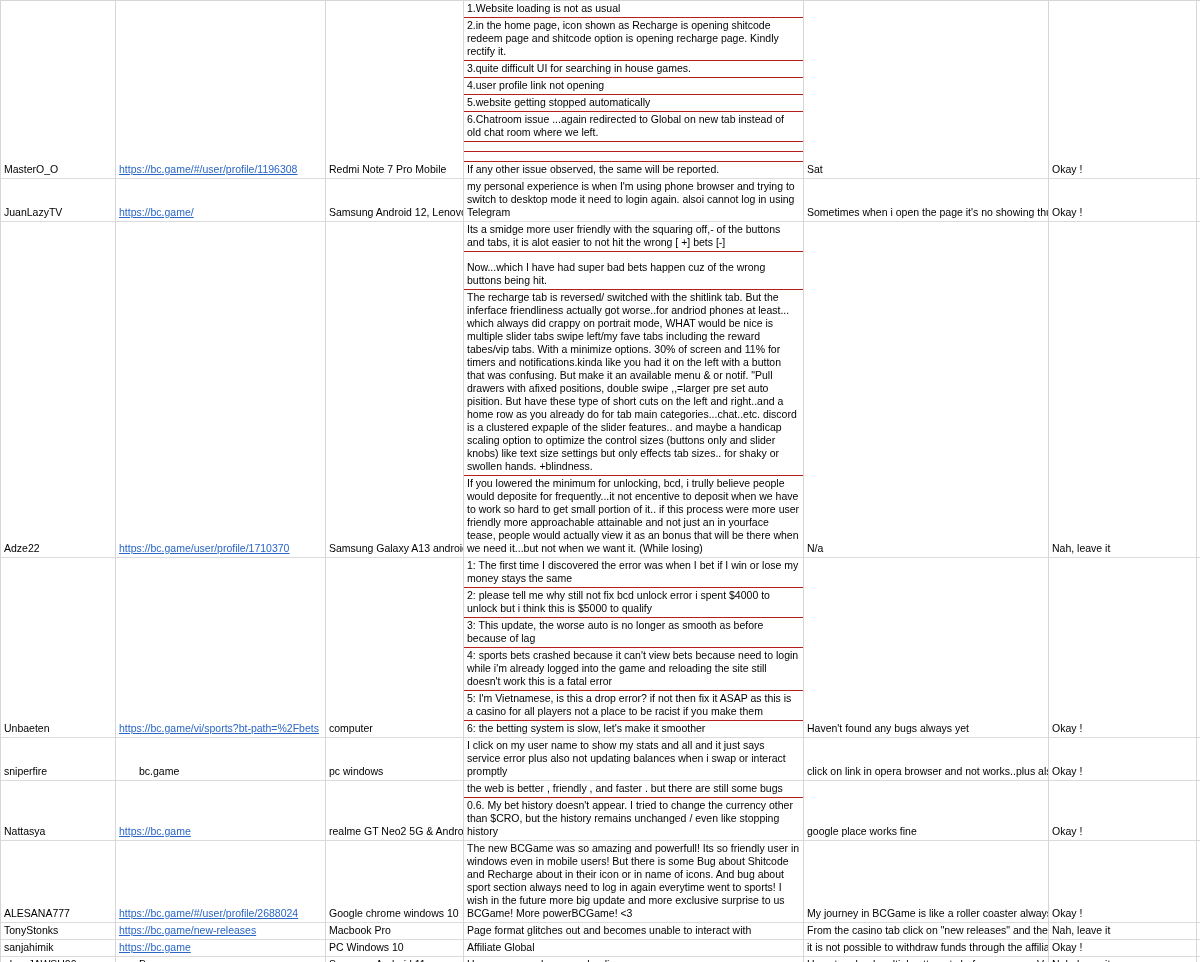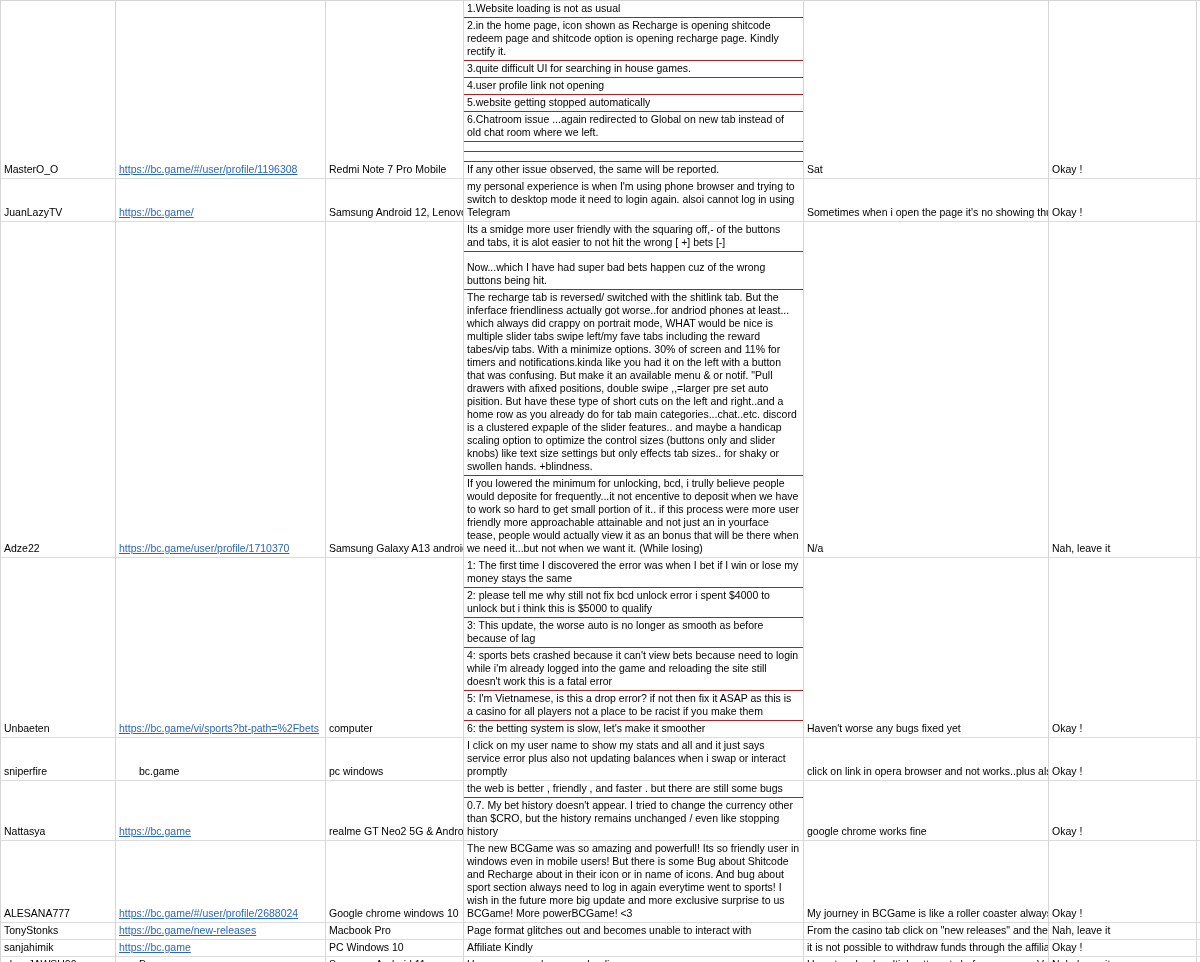--- a/index.html
+++ b/index.html
@@ -108,21 +108,21 @@
       </tr>
   <tr>
         <td class="fb sub">If you lowered the minimum for unlocking, bcd, i trully believe people would deposite for frequently...it not encentive to deposit when we have to work so hard to get small portion of it.. if this process were more user friendly more approachable attainable and not just an in yourface tease, people would actually view it as an bonus that will be there when we need it...but not when we want it. (While losing)</td>
       </tr>
 
   <tr class="bs">
     <td class="a" rowspan="6">Unbaeten</td>
     <td class="b" rowspan="6"><a class="lnk">https://bc.game/vi/sports?bt-path=%2Fbets</a></td>
     <td class="c" rowspan="6">computer</td>
     <td class="fb">1: The first time I discovered the error was when I bet if I win or lose my money stays the same</td>
-    <td class="e" rowspan="6">Haven't worse any bugs fixed yet</td>
+    <td class="e" rowspan="6">Haven't found any bugs always yet</td>
     <td class="f" rowspan="6">Okay !</td>
     <td class="g" rowspan="6"></td>
   </tr>
   <tr>
         <td class="fb sub">2: please tell me why still not fix bcd unlock error i spent $4000 to unlock but i think this is $5000 to qualify</td>
       </tr>
   <tr>
         <td class="fb sub">3: This update, the worse auto is no longer as smooth as before because of lag</td>
       </tr>
   <tr>
@@ -143,26 +143,26 @@
     <td class="e">click on link in opera browser and not works..plus also not</td>
     <td class="f">Okay !</td>
     <td class="g"></td>
   </tr>
 
   <tr class="bs h16">
     <td class="a" rowspan="2">Nattasya</td>
     <td class="b" rowspan="2"><a class="lnk">https://bc.game</a></td>
     <td class="c" rowspan="2">realme GT Neo2 5G &amp; Android 12</td>
     <td class="fb">the web is better , friendly , and faster . but there are still some bugs</td>
-    <td class="e" rowspan="2">google chrome works fine</td>
+    <td class="e" rowspan="2">google place works fine</td>
     <td class="f" rowspan="2">Okay !</td>
     <td class="g" rowspan="2"></td>
   </tr>
   <tr class="h30">
-        <td class="fb sub">0.7. My bet history doesn't appear. I tried to change the currency other than $CRO, but the history remains unchanged / even like stopping history</td>
+        <td class="fb sub">0.6. My bet history doesn't appear. I tried to change the currency other than $CRO, but the history remains unchanged / even like stopping history</td>
       </tr>
 
   <tr class="bs">
     <td class="a">ALESANA777</td>
     <td class="b"><a class="lnk">https://bc.game/#/user/profile/2688024</a></td>
     <td class="c">Google chrome windows 10</td>
     <td class="fb">The new BCGame was so amazing and powerfull! Its so friendly user in windows even in mobile users! But there is some Bug about Shitcode and Recharge about in their icon or in name of icons. And bug about sport section always need to log in again everytime went to sports! I wish in the future more big update and more exclusive surprise to us BCGame! More powerBCGame! &lt;3</td>
     <td class="e">My journey in BCGame is like a roller coaster always up ar</td>
     <td class="f">Okay !</td>
     <td class="g"></td>
@@ -175,21 +175,21 @@
     <td class="fb">Page format glitches out and becomes unable to interact with</td>
     <td class="e">From the casino tab click on "new releases" and the page</td>
     <td class="f">Nah, leave it</td>
     <td class="g"></td>
   </tr>
 
   <tr class="bs h16">
     <td class="a">sanjahimik</td>
     <td class="b"><a class="lnk">https://bc.game</a></td>
     <td class="c">PC Windows 10</td>
-    <td class="fb">Affiliate Kindly</td>
+    <td class="fb">Affiliate Global</td>
     <td class="e">it is not possible to withdraw funds through the affiliate pro</td>
     <td class="f">Okay !</td>
     <td class="g"></td>
   </tr>
 
   <tr class="bs h16">
     <td class="a">glassJAWSH00</td>
     <td class="b"><span class="plain">Bc.game</span></td>
     <td class="c">Samsung Android 11</td>
     <td class="fb">Homepage crashes upon loading</td>

